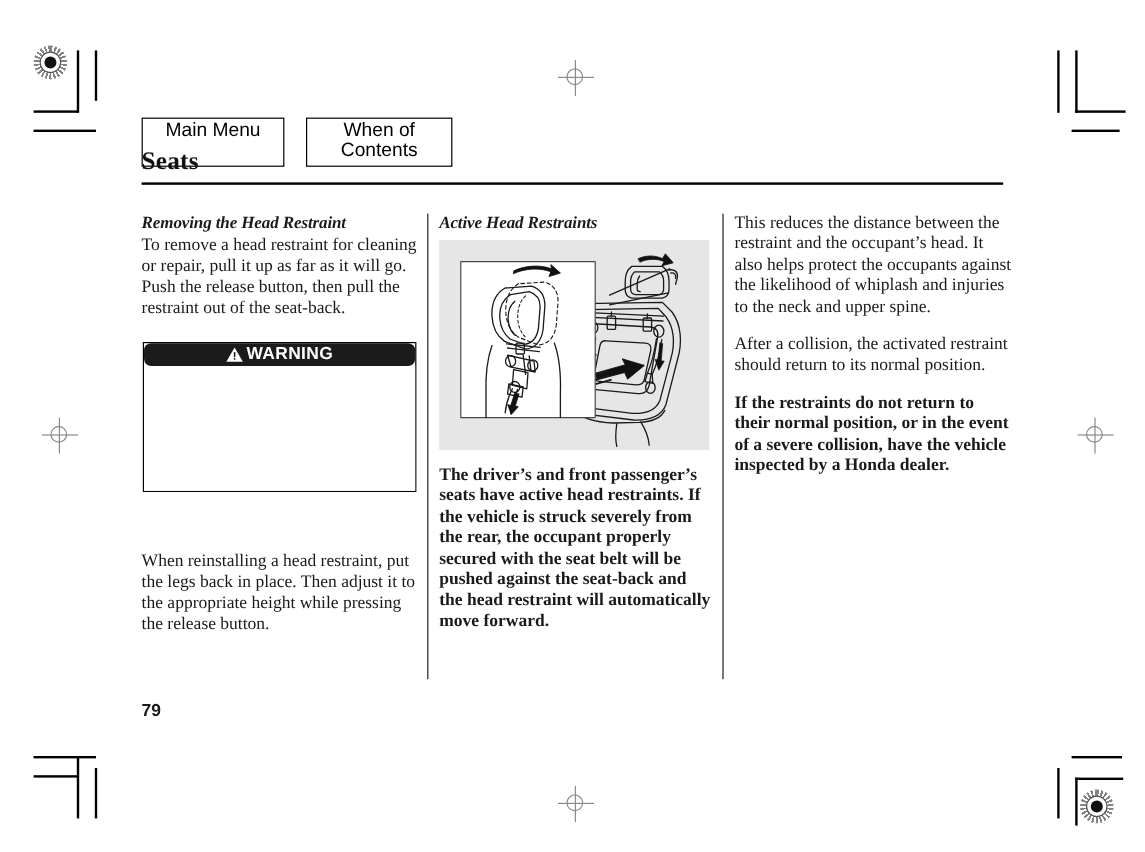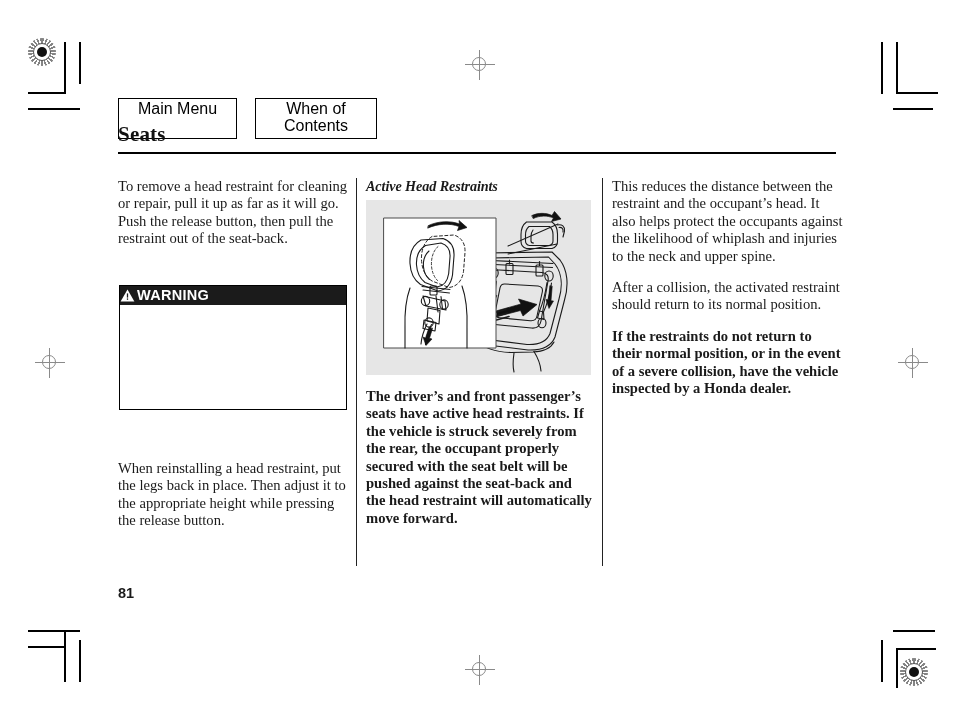--- a/index.html
+++ b/index.html
@@ -161,22 +161,23 @@
     height: 125px;
     border: 1.4px solid #000;
     box-sizing: border-box;
     background: #fff;
   }
   .warning-head {
     height: 19px;
     background: #1b1b1b;
     display: flex;
     align-items: center;
-    justify-content: flex-start;
+    justify-content: center;
     gap: 2px;
+    border-radius: 6px;
   }
   .warning-head .wtri { display: block; }
   .warning-head .wtxt {
     font-family: "Liberation Sans", sans-serif;
     font-weight: bold;
     font-size: 14.5px;
     color: #fff;
     letter-spacing: .3px;
     line-height: 1;
   }
@@ -266,20 +267,21 @@
   <div class="navbtn toc">When of Contents</div>
 </div>
 
 <div class="page-title">Seats</div>
 <div class="title-rule"></div>
 
 <div class="col-rule" style="left:356px;"></div>
 <div class="col-rule" style="left:602px;"></div>
 
 <div class="col col1">
+  <p class="subhead">Removing the Head Restraint</p>
   <p class="para">To remove a head restraint for cleaning or repair, pull it up as far as it will go. Push the release button, then pull the restraint out of the seat-back.</p>
 </div>
 
 <div class="warning-box">
   <div class="warning-head">
     <svg class="wtri" width="15" height="13" viewBox="0 0 15 13" aria-hidden="true">
       <path d="M7.5 0.6 L14.4 12.4 L0.6 12.4 Z" fill="#ffffff"></path>
       <rect x="6.85" y="4.4" width="1.3" height="4.2" fill="#1b1b1b"></rect>
       <rect x="6.85" y="9.4" width="1.3" height="1.4" fill="#1b1b1b"></rect>
     </svg>
@@ -401,13 +403,13 @@
 <div class="col" style="left:366px; top:388px; width:228px;">
   <p class="para tight">The driver’s and front passenger’s seats have active head restraints. If the vehicle is struck severely from the rear, the occupant properly secured with the seat belt will be pushed against the seat-back and the head restraint will automatically move forward.</p>
 </div>
 
 <div class="col col3">
   <p class="para">This reduces the distance between the restraint and the occupant’s head. It also helps protect the occupants against the likelihood of whiplash and injuries to the neck and upper spine.</p>
   <p class="para">After a collision, the activated restraint should return to its normal position.</p>
   <p class="para tight">If the restraints do not return to their normal position, or in the event of a severe collision, have the vehicle inspected by a Honda dealer.</p>
 </div>
 
-<div class="page-num">81</div>
+<div class="page-num">79</div>
 
 </body></html>

